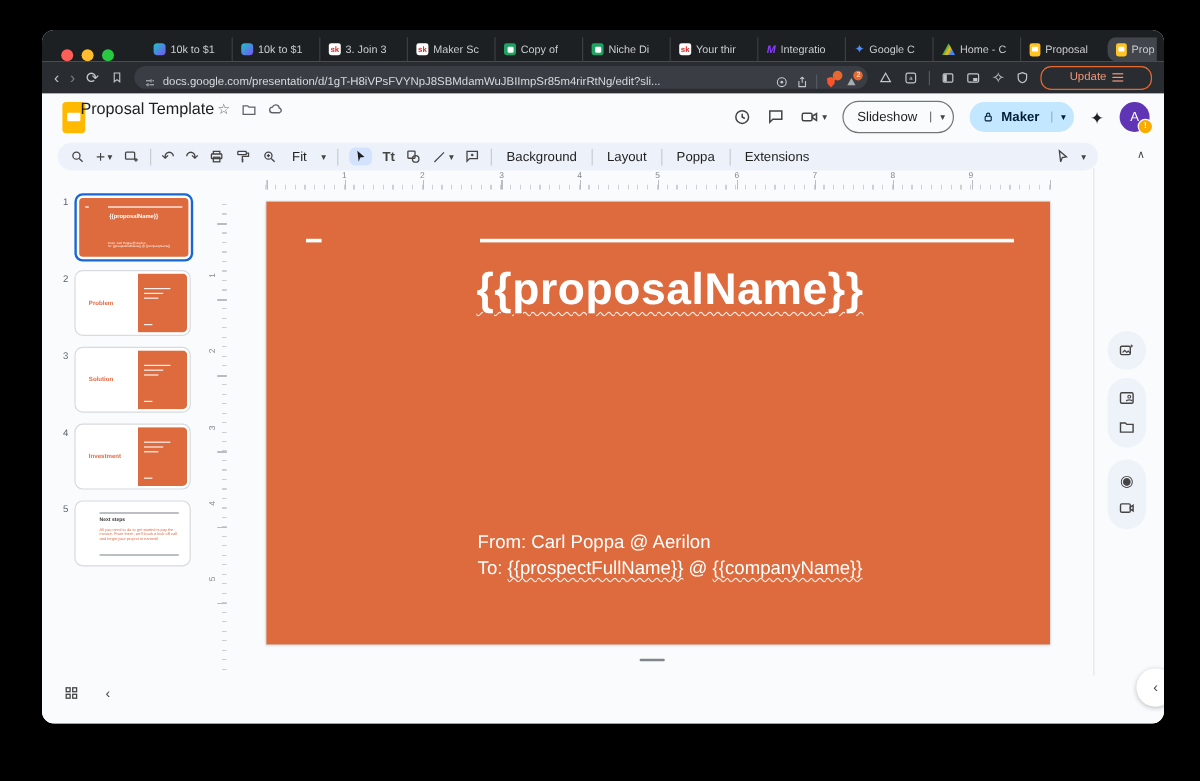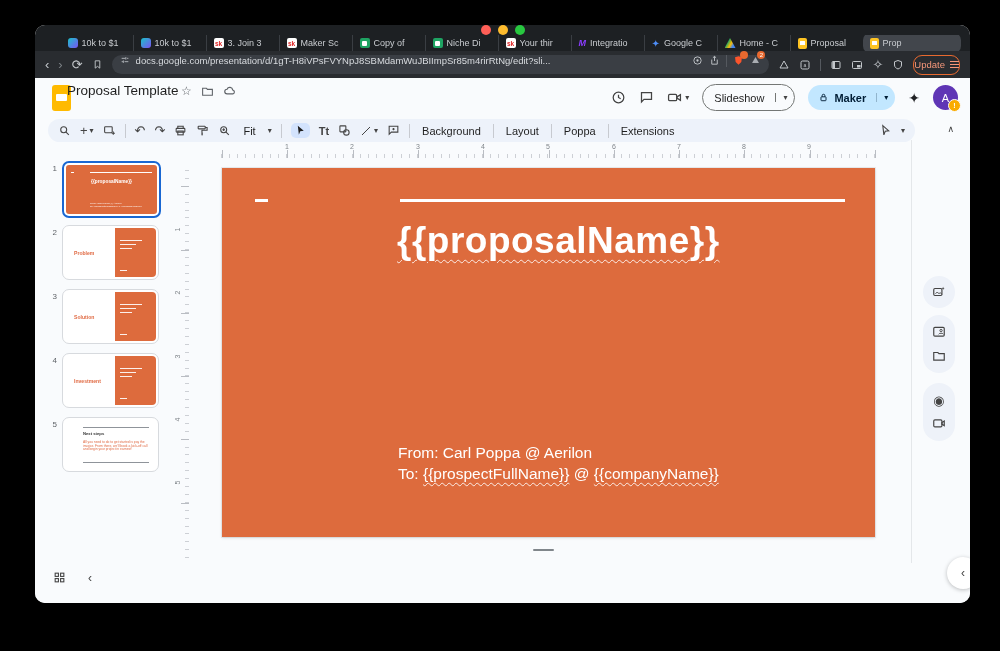--- a/index.html
+++ b/index.html
@@ -1,21 +1,21 @@
 <!DOCTYPE html>
 <html><head>
 <meta charset="utf-8">
 <style>
   html,body{margin:0;padding:0;background:#000;}
   body{width:1000px;height:651px;position:relative;overflow:hidden;
        font-family:"Liberation Sans",sans-serif;-webkit-font-smoothing:antialiased;}
   #window{position:absolute;left:35px;top:25px;width:935px;height:578px;border-radius:10px;
           overflow:hidden;background:#f9fbfd;}
   
-  .tabbar{height:26px;background:#1d2023;display:flex;align-items:center;padding:0 6px;flex-direction:column;}
+  .tabbar{height:26px;background:#1d2023;display:flex;align-items:flex-end;padding:0 6px;}
   .lights{display:flex;gap:7px;margin:0 10px 0 10px;}
   .light{width:10px;height:10px;border-radius:50%;}
   .l-red{background:#ff5f57}.l-yellow{background:#febc2e}.l-green{background:#28c840}
   .tabs{flex:1;display:flex;align-items:center;margin-left:16px;overflow:hidden;}
   .tab{display:flex;align-items:center;gap:4px;height:20px;padding:0 7px;min-width:0;flex:0 0 58px;
        border-left:1px solid #3a3e43;}
   .tab:first-child{border-left:none;}
   .tab.active{background:#42464c;border-radius:7px;flex:0 0 84px;border-left:none;}
   .tab .lbl{font-size:9px;color:#c9ccd0;white-space:nowrap;overflow:hidden;flex:1;min-width:0;}
   .tico{flex:0 0 auto;display:inline-flex;align-items:center;justify-content:center;}
@@ -27,29 +27,29 @@
   .ic-m{color:#8b3dff;font-weight:bold;font-style:italic;font-size:9px;}
   .ic-gemini{color:#4e8df6;font-size:10px;}
   .ic-drive{width:11px;height:10px;background:linear-gradient(120deg,#1ea362 30%,#fbbc04 55%,#4285f4 75%);
             clip-path:polygon(50% 0,100% 100%,0 100%);}
   .ic-slides{width:9px;height:11px;border-radius:2px;background:#ffc423;position:relative;}
   .ic-slides::after{content:"";position:absolute;left:2px;top:3.5px;width:5px;height:3.5px;background:#fff;border-radius:.5px;}
   
   .urlbar{height:27px;background:#292c30;display:flex;align-items:center;padding:0 10px;gap:9px;color:#c3c7cb;}
   .navg{font-size:13px;line-height:1;color:#c3c7cb;}
   .navg.dim{color:#7c8186;}
-  .urlfield{flex:1;height:19px;background:#3a3e44;border-radius:10px;display:flex;align-items:flex-start;
+  .urlfield{flex:1;height:19px;background:#3a3e44;border-radius:10px;display:flex;align-items:flex-end;
             padding:0 8px;gap:6px;min-width:0;}
   .url{font-size:9.5px;color:#d8dbdf;white-space:nowrap;overflow:hidden;flex:1;min-width:0;}
   .usep{width:1px;height:12px;background:#55595f;}
   .badge{position:absolute;right:-4px;top:-4px;background:#e8692f;color:#fff;font-size:6px;
          border-radius:50%;width:8px;height:8px;display:flex;align-items:center;justify-content:center;}
   .extico{position:relative;display:inline-flex;}
   .update-btn{height:18px;border:1px solid #e8692f;border-radius:9px;display:flex;align-items:center;
-              gap:5px;padding:0 0;color:#f4977a;font-size:9.5px;}
+              gap:5px;padding:0 23px;color:#f4977a;font-size:9.5px;}
   .burger{display:flex;flex-direction:column;gap:2px;}
   .burger i{display:block;width:9px;height:1px;background:#f4977a;}
   svg.ik{display:block;}
   
   .appheader{position:relative;height:41px;background:#f9fbfd;}
   .slides-logo{position:absolute;left:17px;top:7px;width:19px;height:26px;background:#ffba00;border-radius:3px;}
   .slides-logo::after{content:"";position:absolute;left:4px;top:9px;width:11px;height:7px;background:#fff;border-radius:1px;}
   .doc-title{position:absolute;left:32px;top:5px;font-size:13.5px;color:#1f1f1f;}
   .title-ics{position:absolute;left:146px;top:6px;display:flex;gap:9px;align-items:center;color:#5f6368;}
   .menubar{position:absolute;left:44px;top:24px;display:flex;gap:0;}

